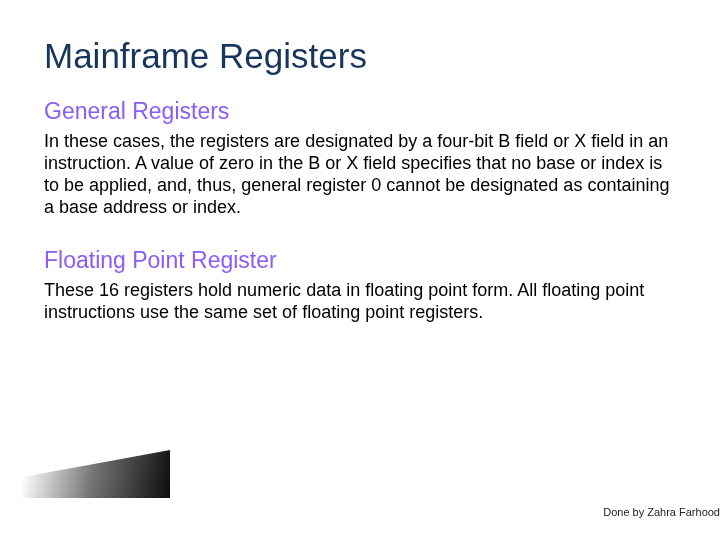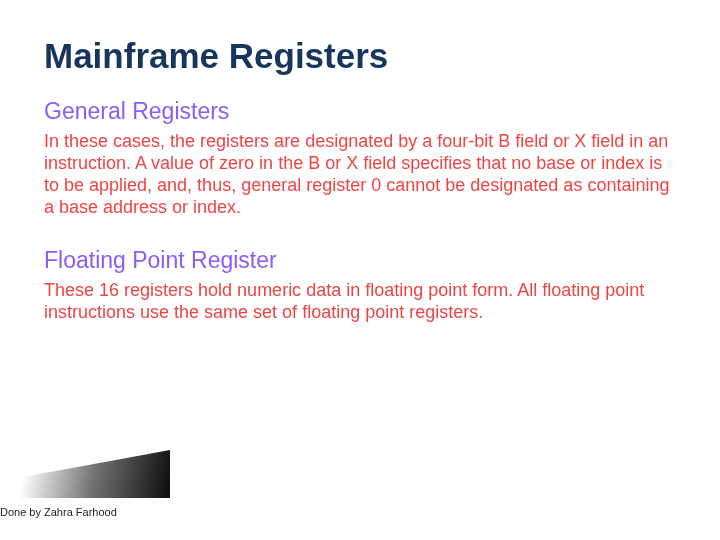--- a/index.html
+++ b/index.html
@@ -13,54 +13,54 @@
   .slide {
     width: 720px;
     height: 540px;
     position: relative;
     padding: 36px 44px 0 44px;
   }
   .title {
     font-family: "Trebuchet MS", "Lucida Sans", Arial, sans-serif;
     color: #17365d;
     font-size: 35px;
-    font-weight: bold;
+    font-weight: normal;
     margin-bottom: 22px;
     letter-spacing: 0px;
   }
   .subhead {
     font-size: 23px;
     font-weight: 400;
     color: #8b5cf6;
     margin-bottom: 6px;
     margin-top: 0;
   }
   .subhead.fp { margin-top: 28px; }
   .body-text {
     font-size: 18px;
     line-height: 1.22;
-    color: #ef4444;
+    color: #000000;
     margin-bottom: 18px;
     max-width: 640px;
   }
   .accent-corner {
     position: absolute;
     left: 0;
     bottom: 42px;
     width: 170px;
     height: 48px;
     background: linear-gradient(100deg, rgba(0,0,0,0) 0%, rgba(0,0,0,0) 15%, rgba(0,0,0,0.55) 55%, rgba(0,0,0,0.95) 100%);
     clip-path: polygon(0 65%, 100% 0, 100% 100%, 0 100%);
   }
   .footer {
     position: absolute;
     bottom: 22px;
     left: 0;
     width: 100%;
-    text-align: left;
+    text-align: right;
     font-size: 11px;
     color: #222;
   }
 </style>
 </head>
 <body>
 
 <div class="slide">
 
   <div class="title">Mainframe Registers</div>

